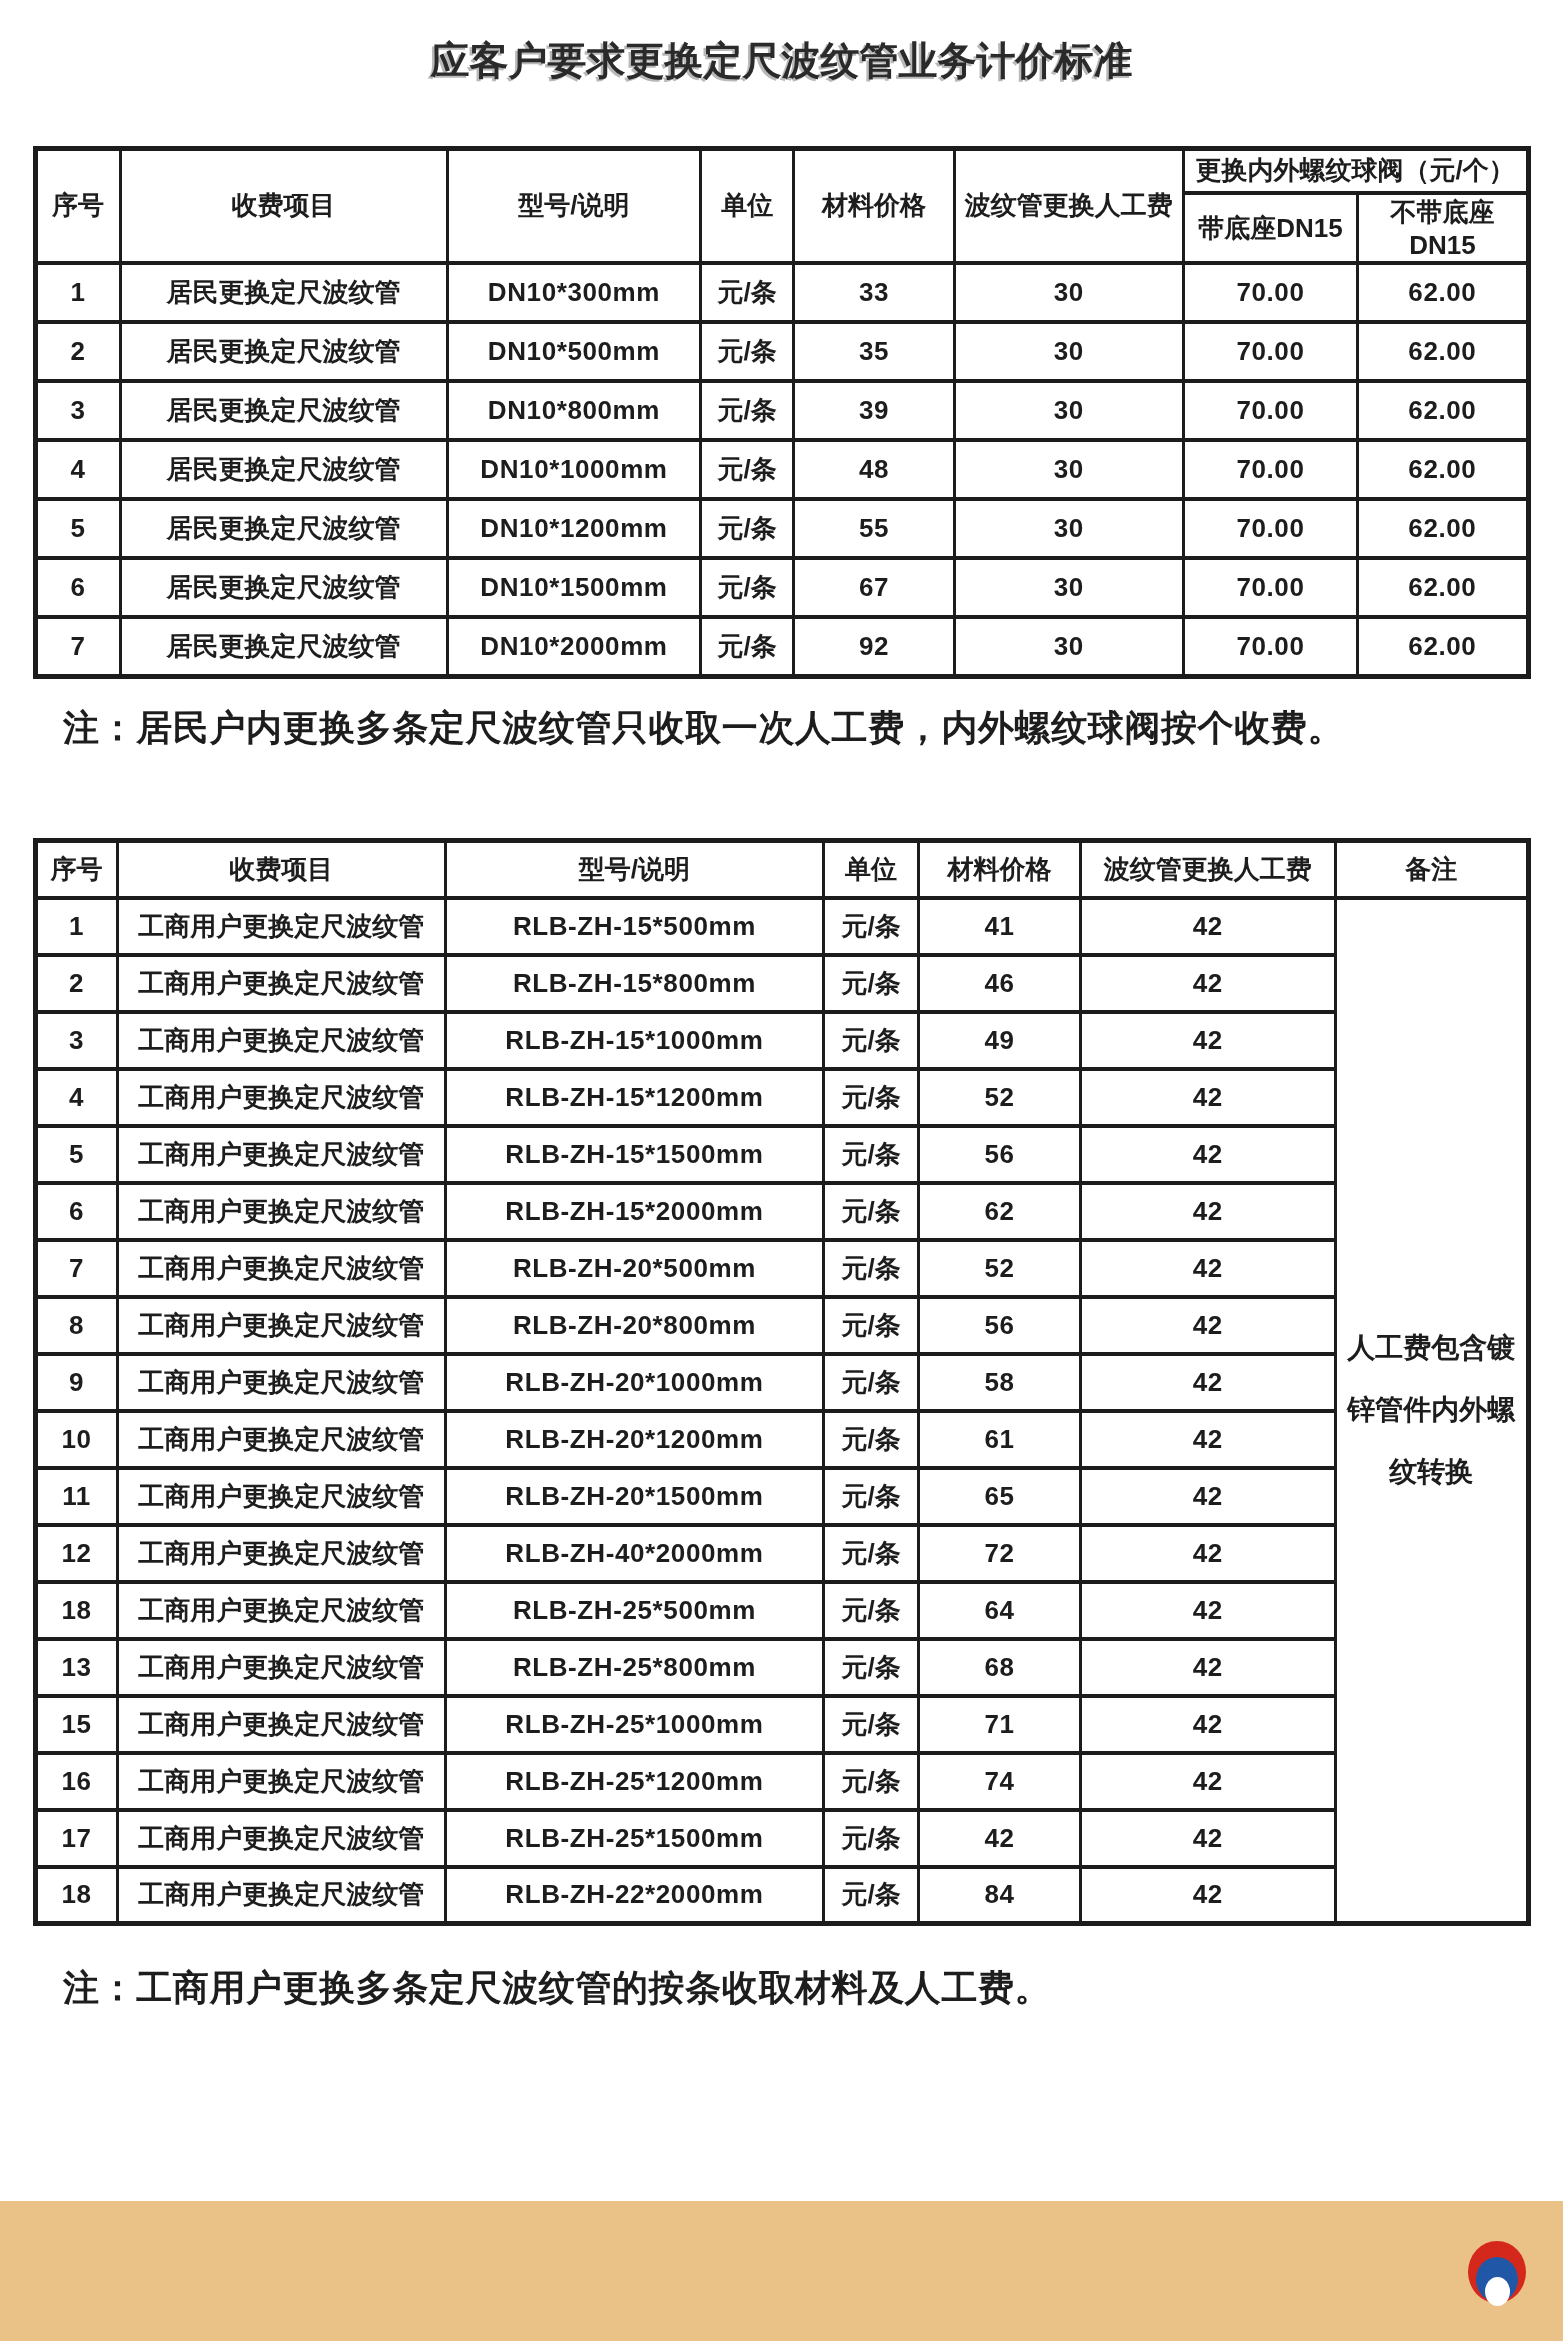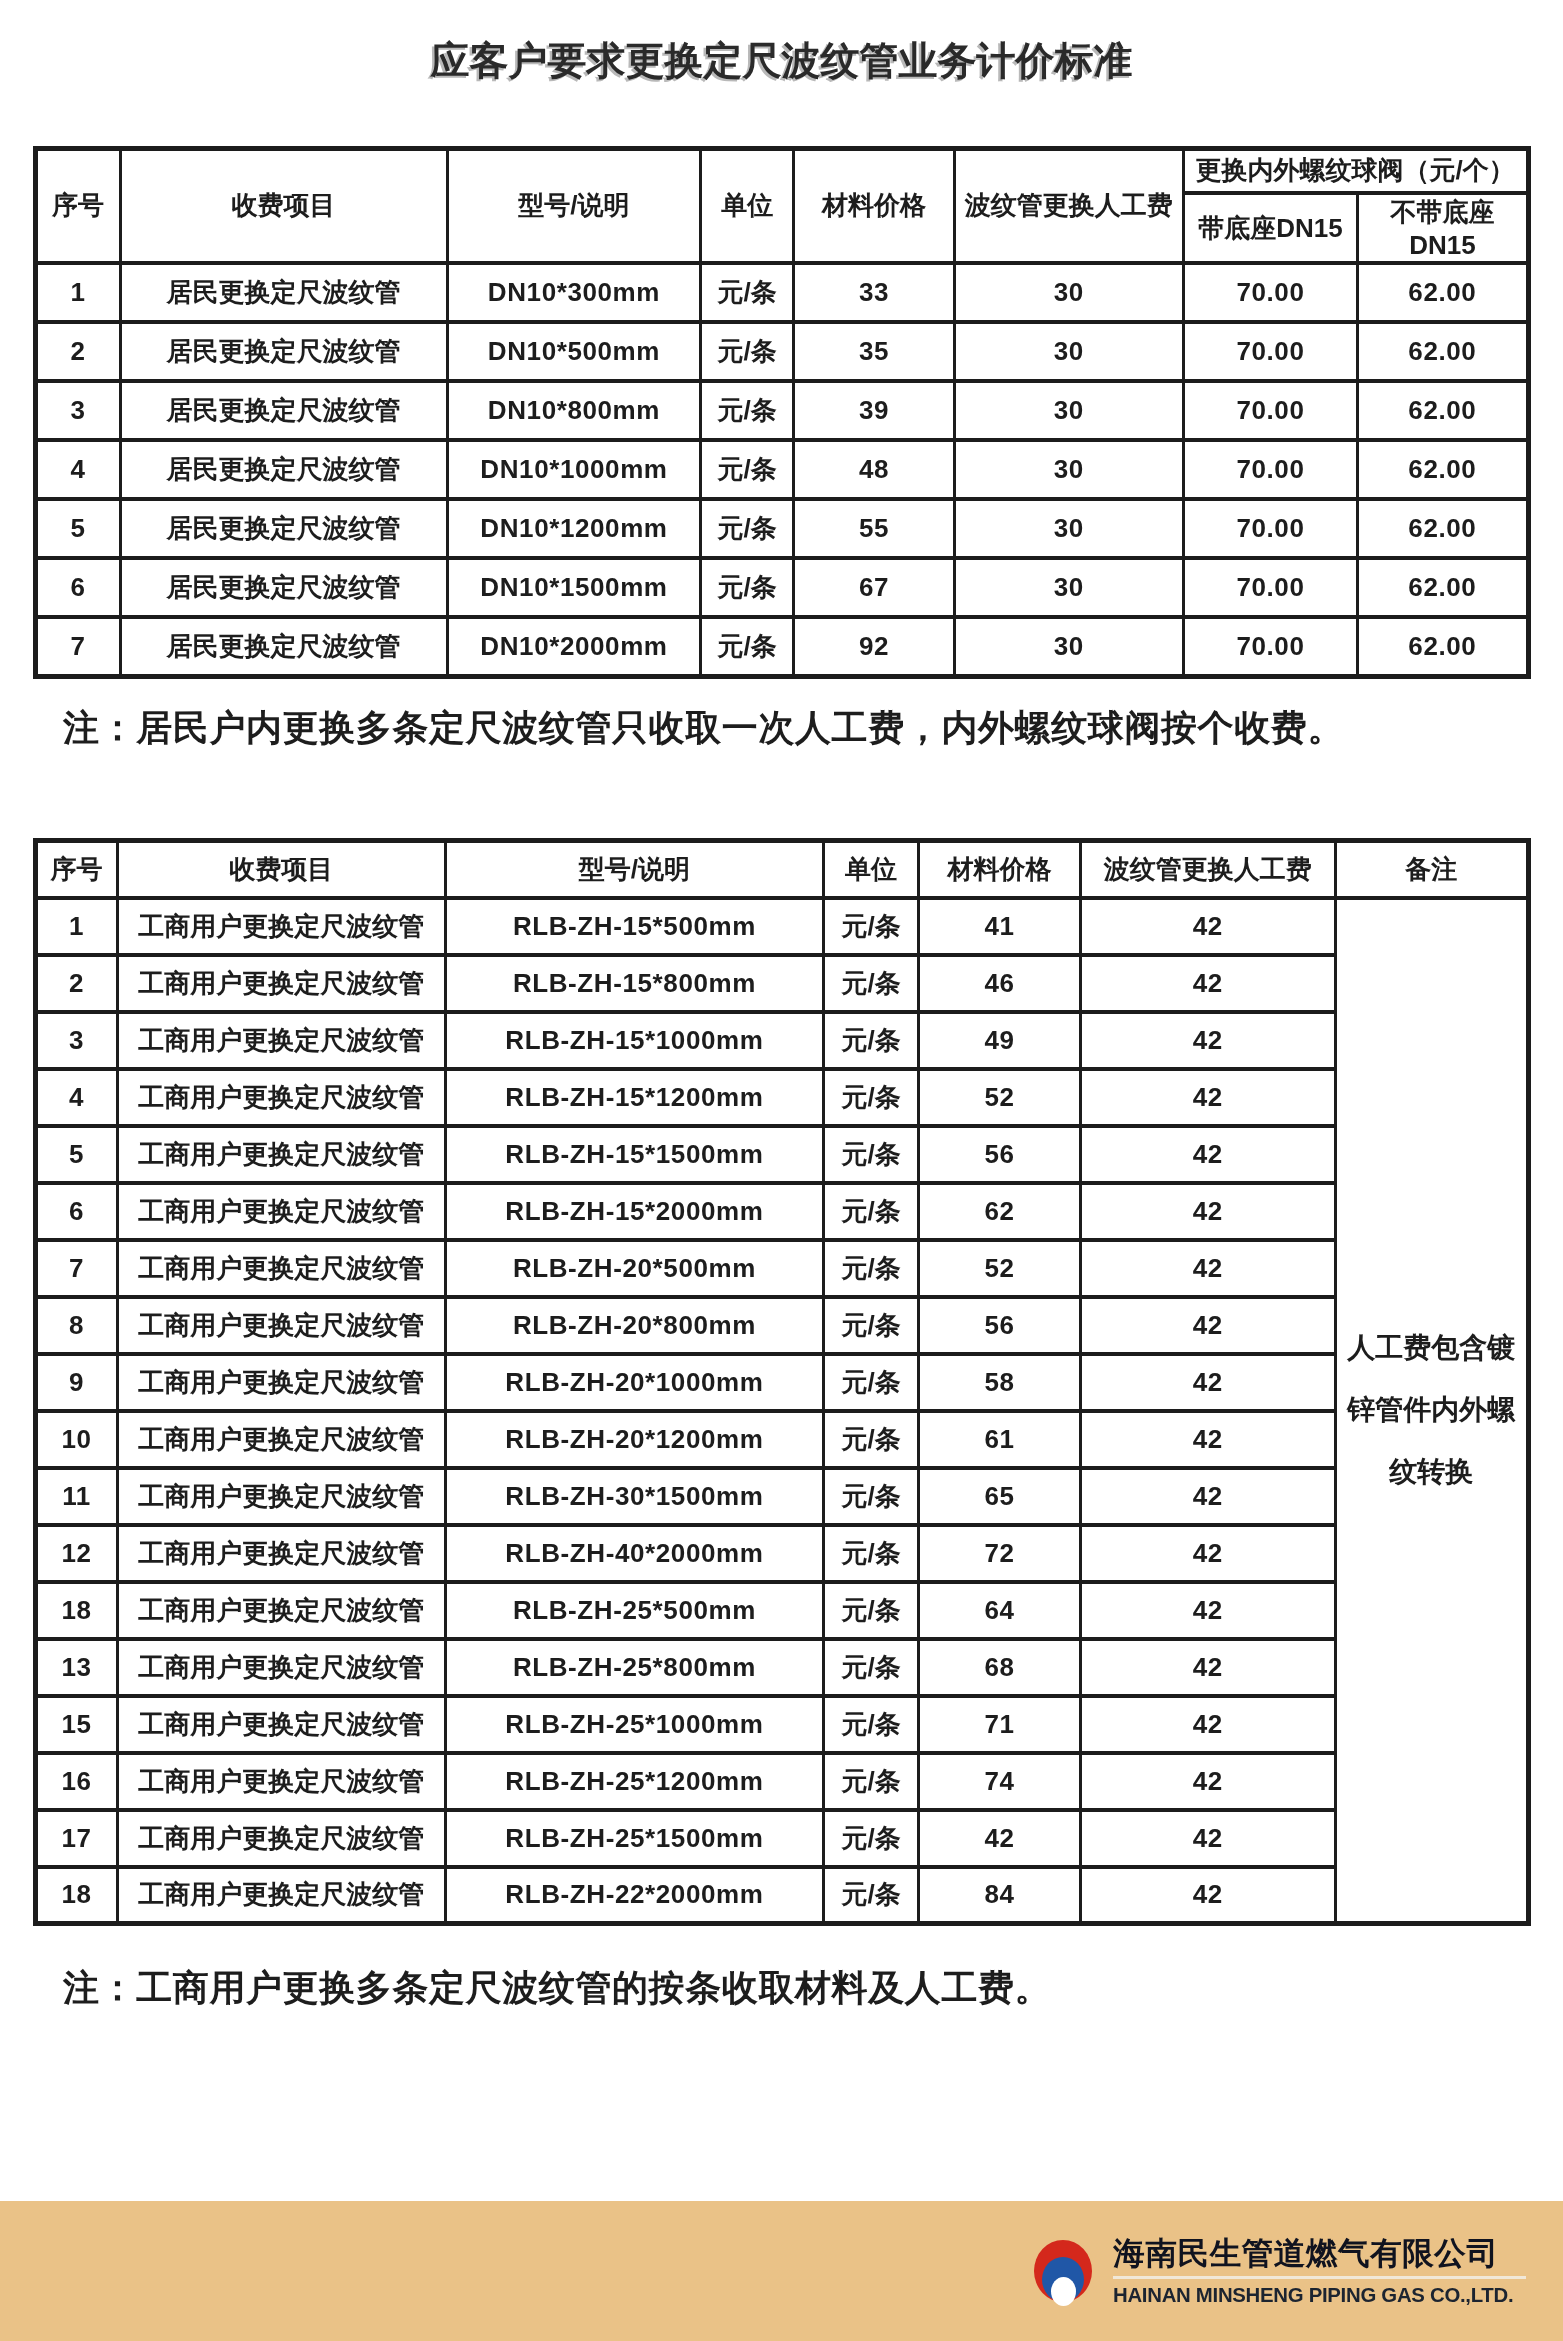--- a/index.html
+++ b/index.html
@@ -279,21 +279,21 @@
         <td class="c-num">10</td>
         <td class="c-item">工商用户更换定尺波纹管</td>
         <td class="c-model">RLB-ZH-20*1200mm</td>
         <td class="c-unit">元/条</td>
         <td class="c-num">61</td>
         <td class="c-num">42</td>
       </tr>
       <tr>
         <td class="c-num">11</td>
         <td class="c-item">工商用户更换定尺波纹管</td>
-        <td class="c-model">RLB-ZH-30*1500mm</td>
+        <td class="c-model">RLB-ZH-20*1500mm</td>
         <td class="c-unit">元/条</td>
         <td class="c-num">65</td>
         <td class="c-num">42</td>
       </tr>
       <tr>
         <td class="c-num">12</td>
         <td class="c-item">工商用户更换定尺波纹管</td>
         <td class="c-model">RLB-ZH-40*2000mm</td>
         <td class="c-unit">元/条</td>
         <td class="c-num">72</td>
@@ -352,20 +352,15 @@
 
 <p class="note note2">注：工商用户更换多条定尺波纹管的按条收取材料及人工费。</p>
 
 <div class="footer-band" style="background: rgb(234, 194, 135);">
   <div class="footer-inner">
     <div class="logo">
       <div class="red" style="background: rgb(212, 40, 28);"></div>
       <div class="blue" style="background: rgb(32, 87, 167);"></div>
       <div class="white"></div>
     </div>
-    <div class="company">
-      <div class="company-cn">海南民生管道燃气有限公司</div>
-      <div class="company-rule" style="background: rgb(241, 232, 216);"></div>
-      <div class="company-en">HAINAN MINSHENG PIPING GAS CO.,LTD.</div>
-    </div>
   </div>
 </div>
 
 
 </body></html>

